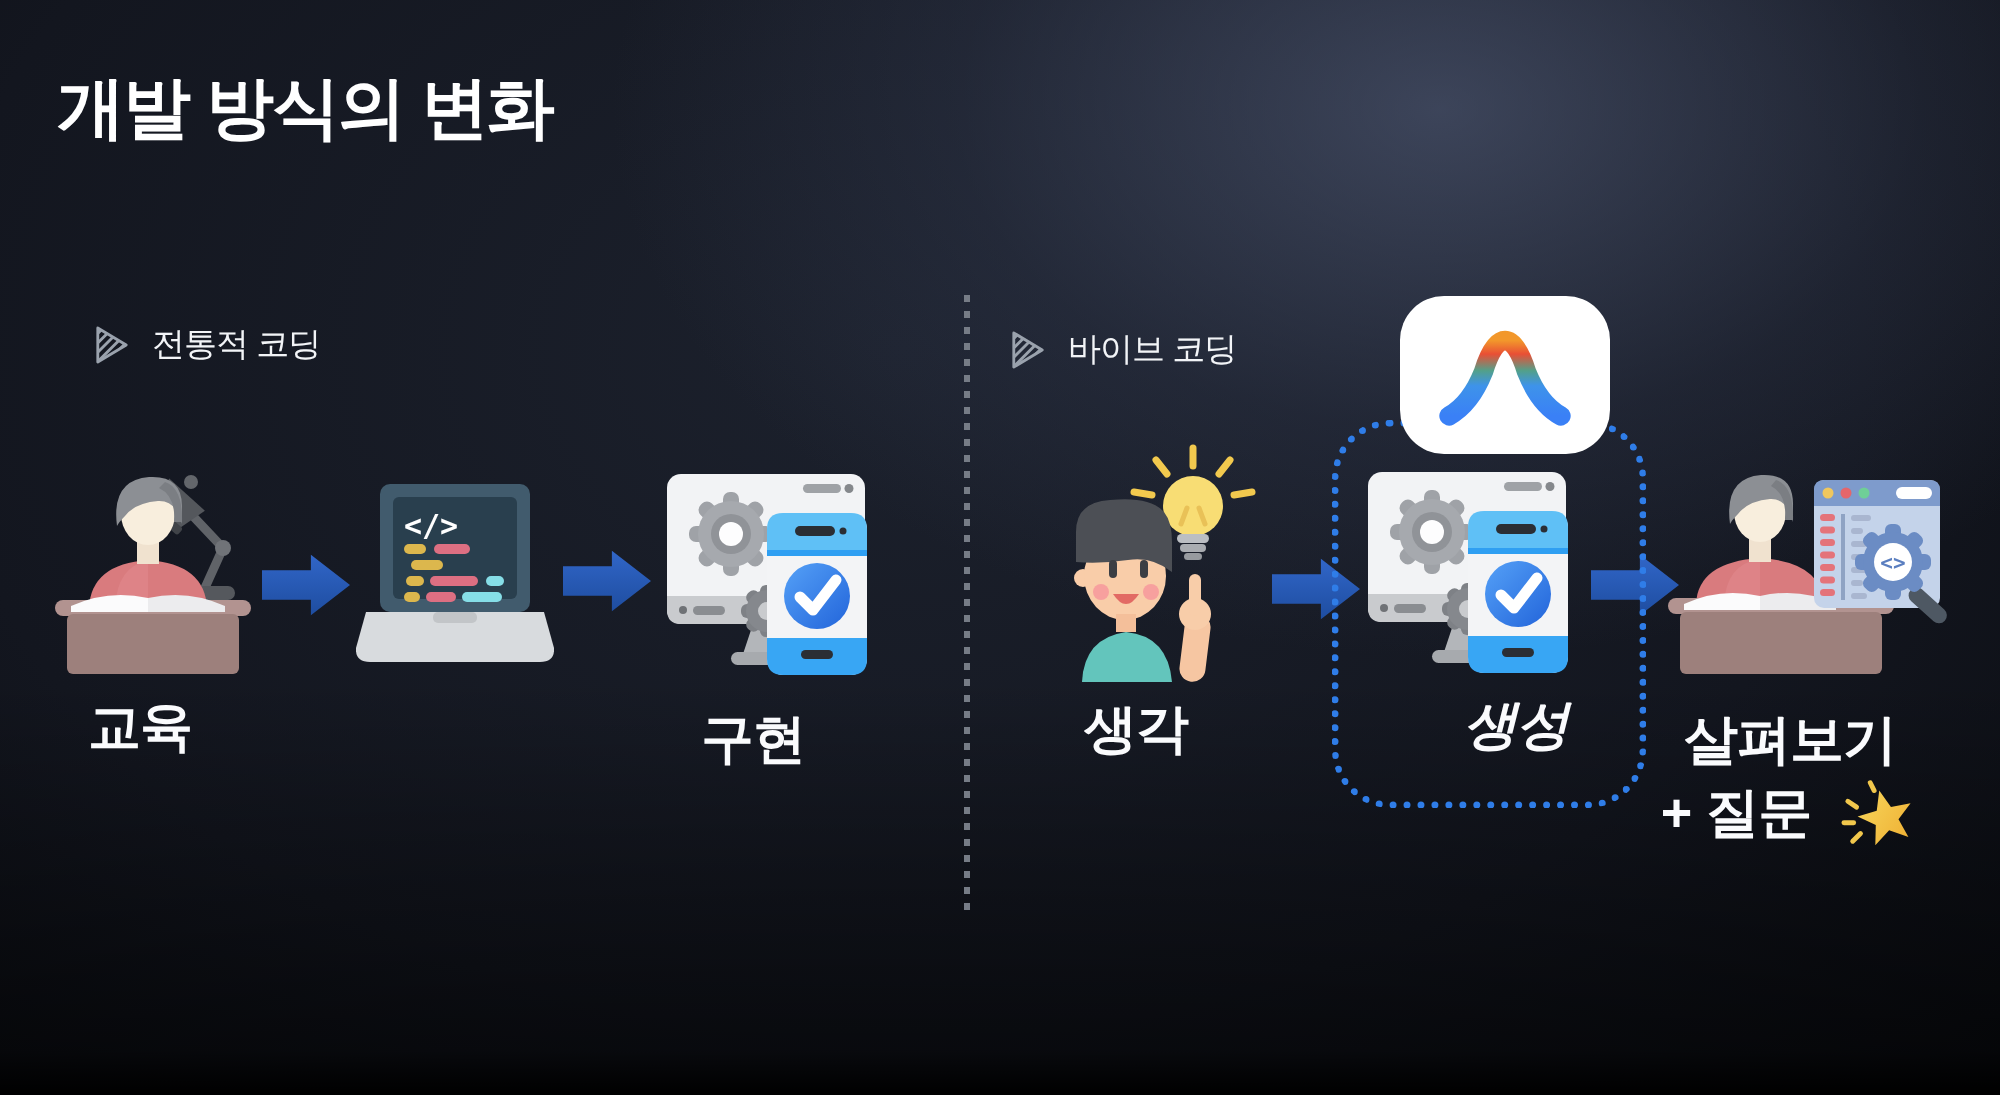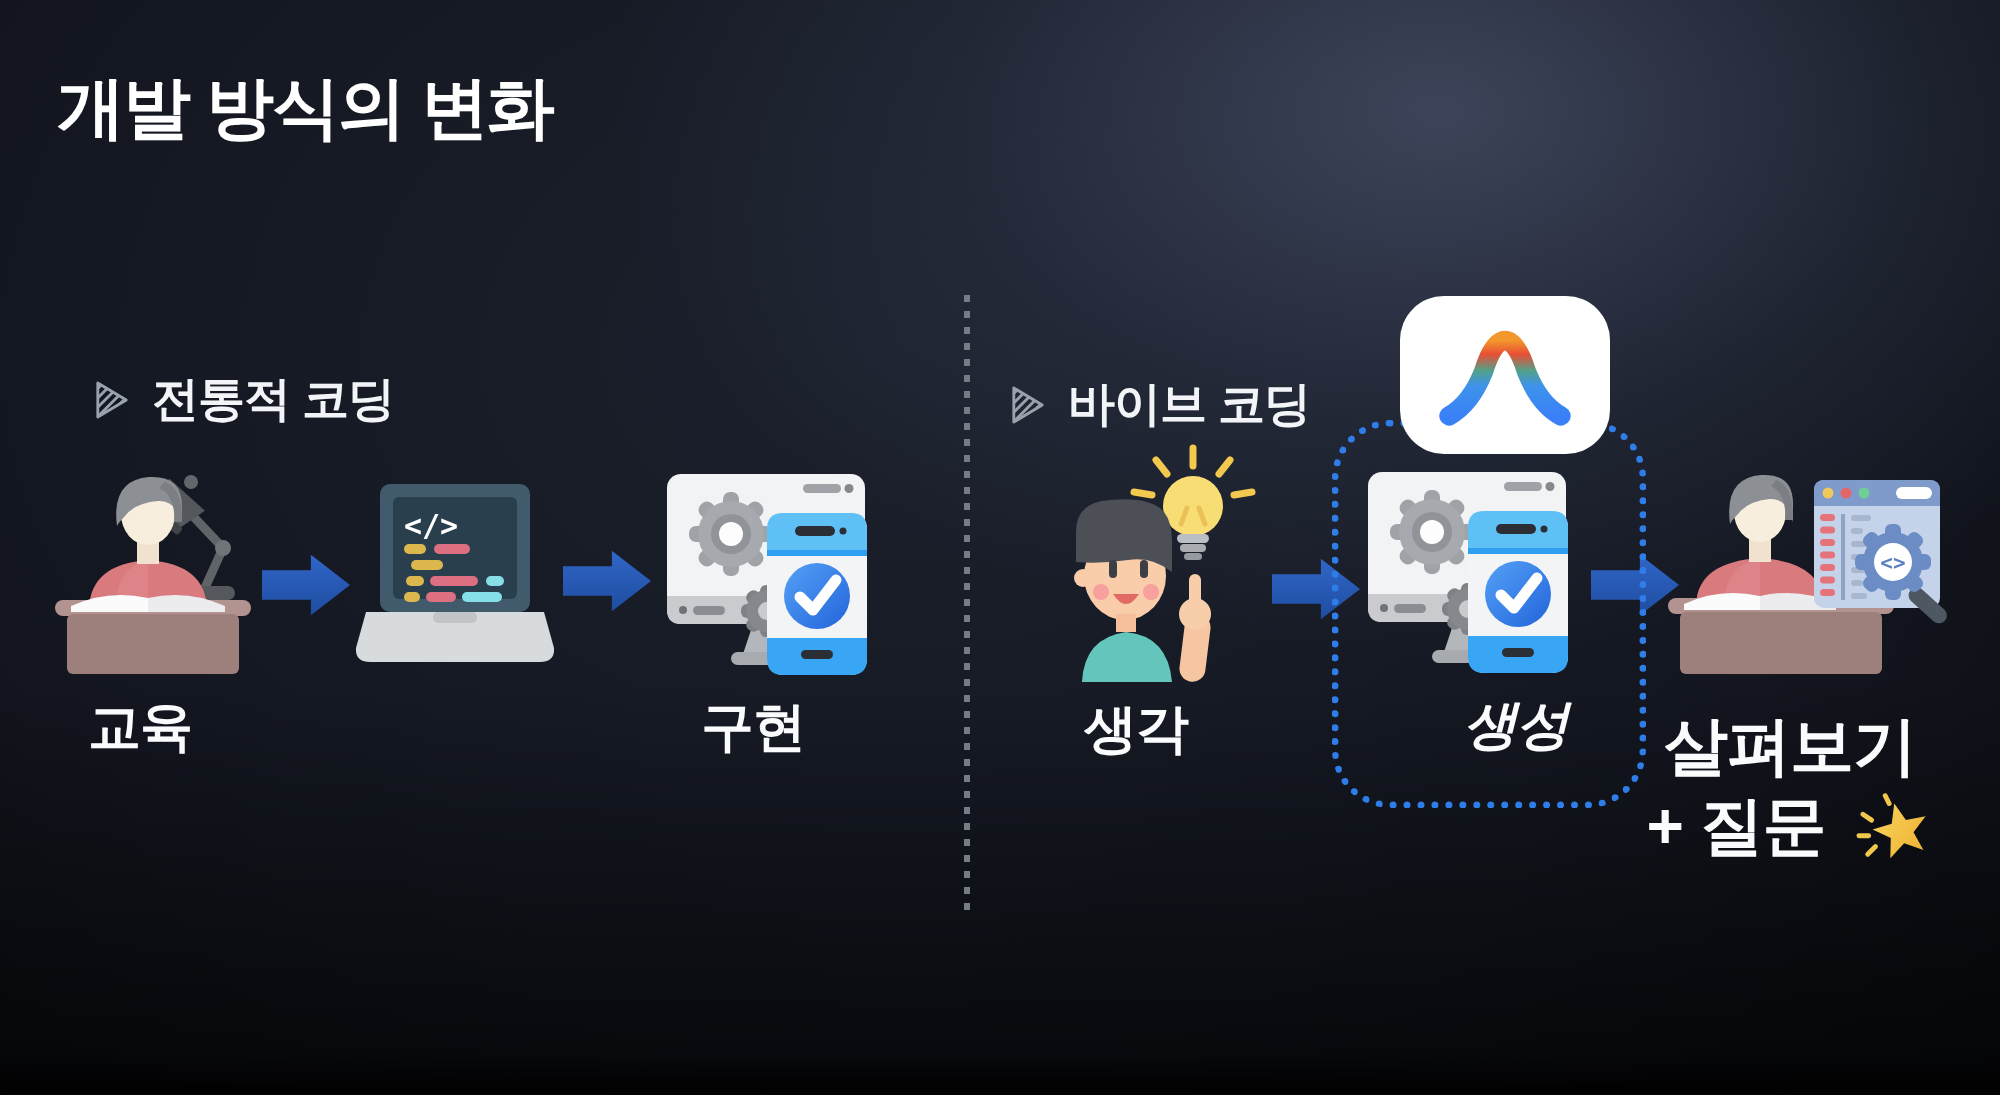--- a/index.html
+++ b/index.html
@@ -10,21 +10,21 @@
       linear-gradient(to bottom, rgba(0,0,0,0) 62%, rgba(0,0,0,.55) 96%, #000 100%),
       radial-gradient(1150px 760px at 72% 10%, rgba(86,97,126,.60) 0%, rgba(52,60,82,.35) 42%, rgba(30,35,50,0) 72%),
       radial-gradient(1750px 1250px at 45% 32%, #1c212d 0%, #13161f 55%, #0a0c11 88%),
       #0b0d12;
   }
   .title{
     position:absolute;left:50px;top:72px;color:#fff;
     font-size:68px;font-weight:800;letter-spacing:-2px;line-height:1.05;margin-left:7px;
   }
   .hdr{position:absolute;display:flex;align-items:center;gap:22px;
-    color:#f2f4f7;font-size:47px;font-weight:700;letter-spacing:-1px;margin-top:46px;}
+    color:#f2f4f7;font-size:33px;font-weight:400;letter-spacing:-1px;}
   .hdr-left{left:94px;top:322px;}
   .hdr-right{left:1010px;top:327px;}
   .divider{
     position:absolute;left:964px;top:295px;width:6px;height:618px;z-index:1;
     background:repeating-linear-gradient(to bottom,#767c86 0 7px,transparent 7px 16px);
   }
   .dashed-box{
     position:absolute;left:1332px;top:420px;width:300px;height:374px;z-index:6;
     border:7px dotted #2f7de8;border-radius:58px;pointer-events:none;
   }
@@ -39,25 +39,25 @@
   .i-study{left:53px;top:460px;}
   .i-laptop{left:356px;top:484px;}
   .i-build1{left:667px;top:468px;}
   .i-think{left:1068px;top:444px;}
   .i-build2{left:1368px;top:466px;}
   .i-review{left:1668px;top:460px;}
   .step-label{
     position:absolute;top:692px;width:220px;text-align:center;color:#fafbfd;
     font-size:53px;font-weight:600;letter-spacing:-1px;z-index:4;
   }
-  .lab1{left:30px;} .lab2{left:349px;} .lab3{left:643px;}
+  .lab1{left:30px;} .lab2{left:349px;} .lab3{left:643px;margin-top:12px;}
   .lab4{left:1026px;top:694px;} .lab5{left:1406px;top:690px;font-style:italic;}
   .label-review{
     position:absolute;left:1630px;top:706px;width:320px;z-index:4;color:#fafbfd;
-    font-size:64px;font-weight:600;letter-spacing:-1px;text-align:center;line-height:1.25;
+    font-size:54px;font-weight:600;letter-spacing:-1px;text-align:center;line-height:1.25;
   }
   .label-review .line2{display:flex;align-items:center;justify-content:center;gap:30px;}
   .defs-svg{position:absolute;width:0;height:0;}
 </style>
 </head>
 <body>
 
 <div class="stage">
 
   <svg class="defs-svg" aria-hidden="true">

